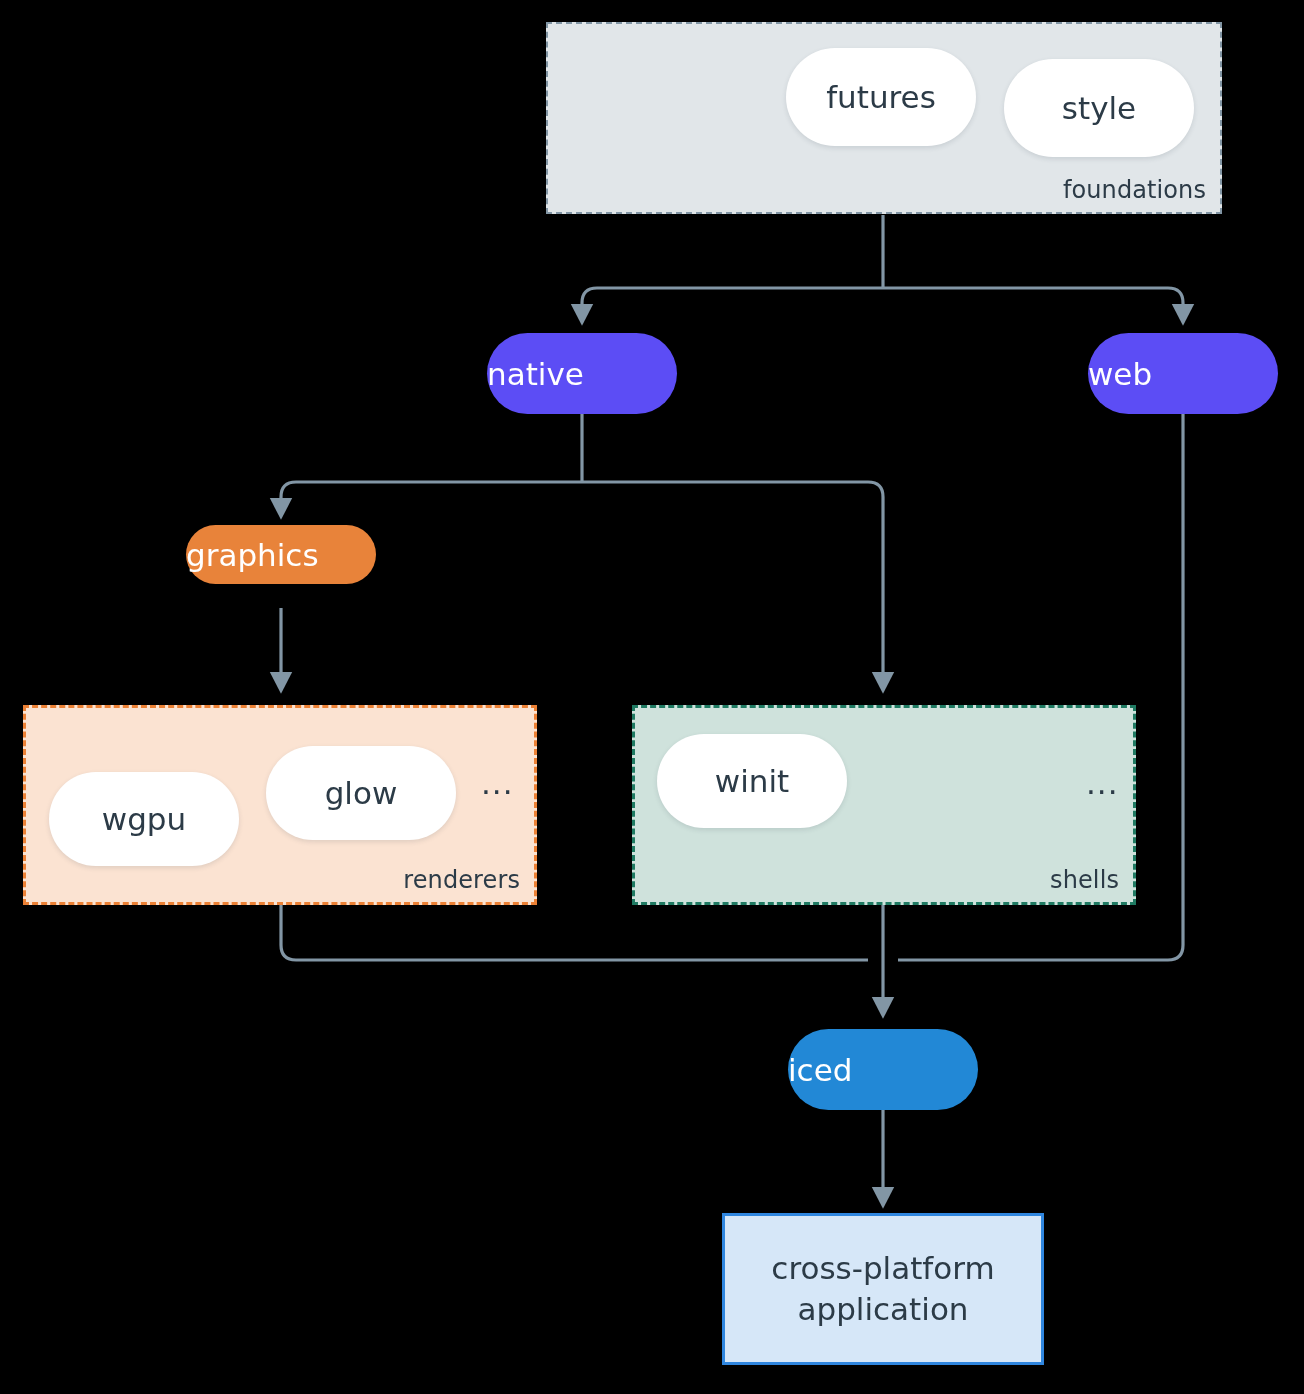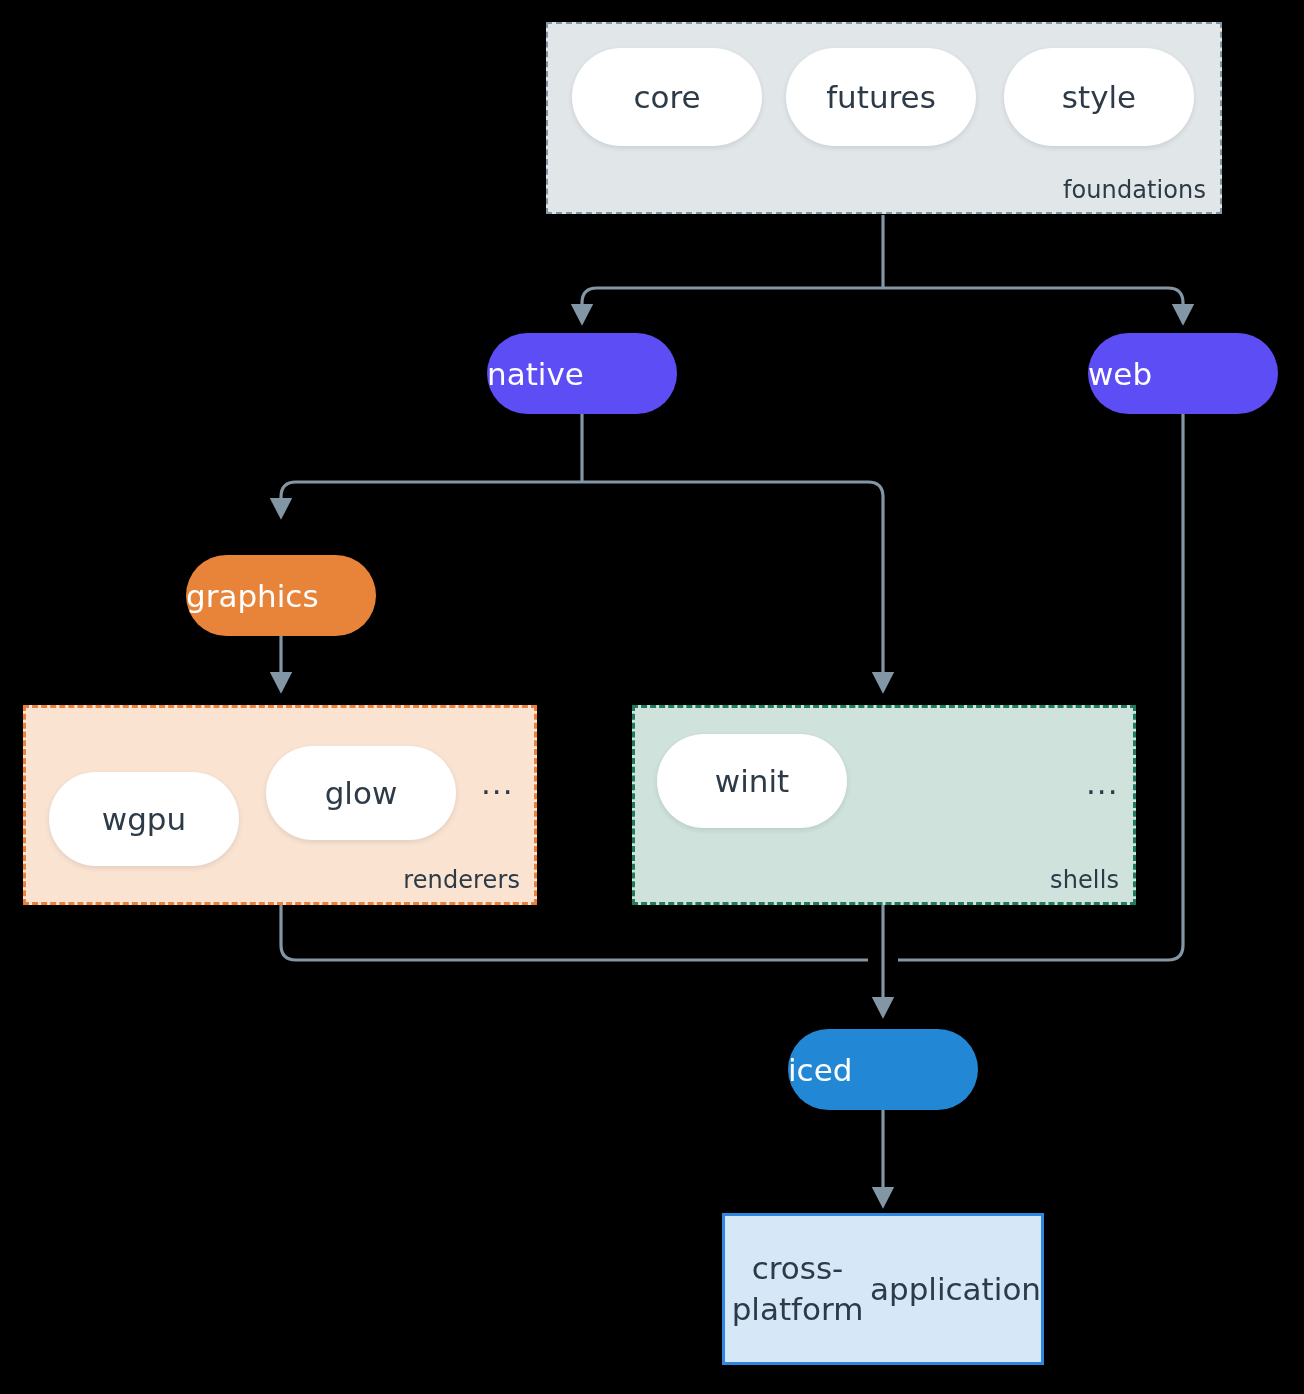--- a/index.html
+++ b/index.html
@@ -90,21 +90,21 @@
     line-height: 1;
   }
 
   
   .termbox {
     position: absolute;
     box-sizing: border-box;
     background: #d6e7f8;
     border: 3px solid #2f86df;
     display: flex;
-    flex-direction: row;
+    flex-direction: column;
     align-items: center;
     justify-content: center;
     font-size: 31px;
     color: #2c3b47;
     line-height: 1.32;
     text-align: center;
   }
 </style>
 </head>
 <body>
@@ -139,38 +139,35 @@
       <path d="M883,905 L883,1015" marker-end="url(#arrowhead)"></path>
 
       <path d="M883,1100 L883,1205" marker-end="url(#arrowhead)"></path>
     </g>
   </svg>
 
   <div class="cluster cluster-foundations" style="left:546px; top:22px; width:676px; height:192px;">
     <span class="cluster-label">foundations</span>
   </div>
 
-  <div class="leafpill" style="left:572px; top:48px; width:190px; height:98px;">
-    <span>core</span>
-  </div>
   <div class="leafpill" style="left:786px; top:48px; width:190px; height:98px;">
     <span>futures</span>
   </div>
-  <div class="leafpill" style="left:1004px; top:48px; width:190px; height:98px;">
+  <div class="leafpill" style="left:1004px; top:59px; width:190px; height:98px;">
     <span>style</span>
   </div>
 
   <div class="nodepill node-purple" style="left:487px; top:333px; width:190px; height:81px;">
     <span>native</span>
   </div>
   <div class="nodepill node-purple" style="left:1088px; top:333px; width:190px; height:81px;">
     <span>web</span>
   </div>
 
-  <div class="nodepill node-orange" style="left:186px; top:525px; width:190px; height:81px;margin-top:30px;">
+  <div class="nodepill node-orange" style="left:186px; top:525px; width:190px; height:59px;">
     <span>graphics</span>
   </div>
 
   <div class="cluster cluster-renderers" style="left:23px; top:705px; width:514px; height:200px;">
     <span class="cluster-label">renderers</span>
   </div>
 
   <div class="leafpill" style="left:49px; top:772px; width:190px; height:94px;">
     <span>wgpu</span>
   </div>

